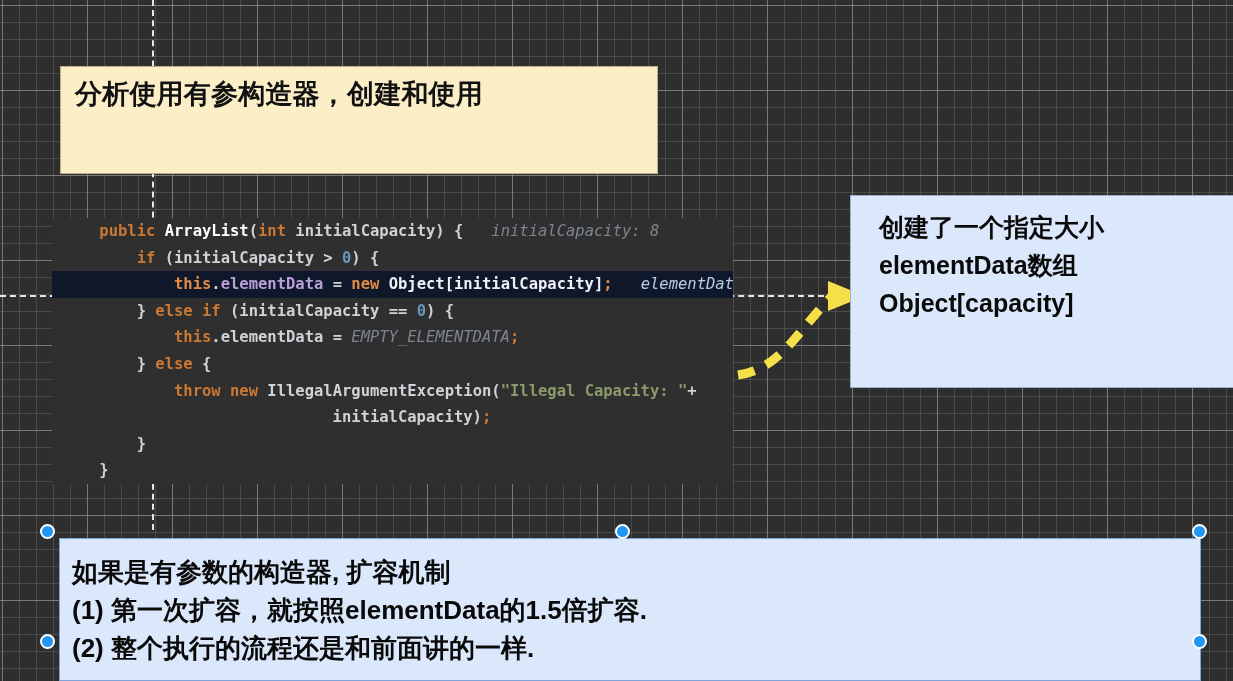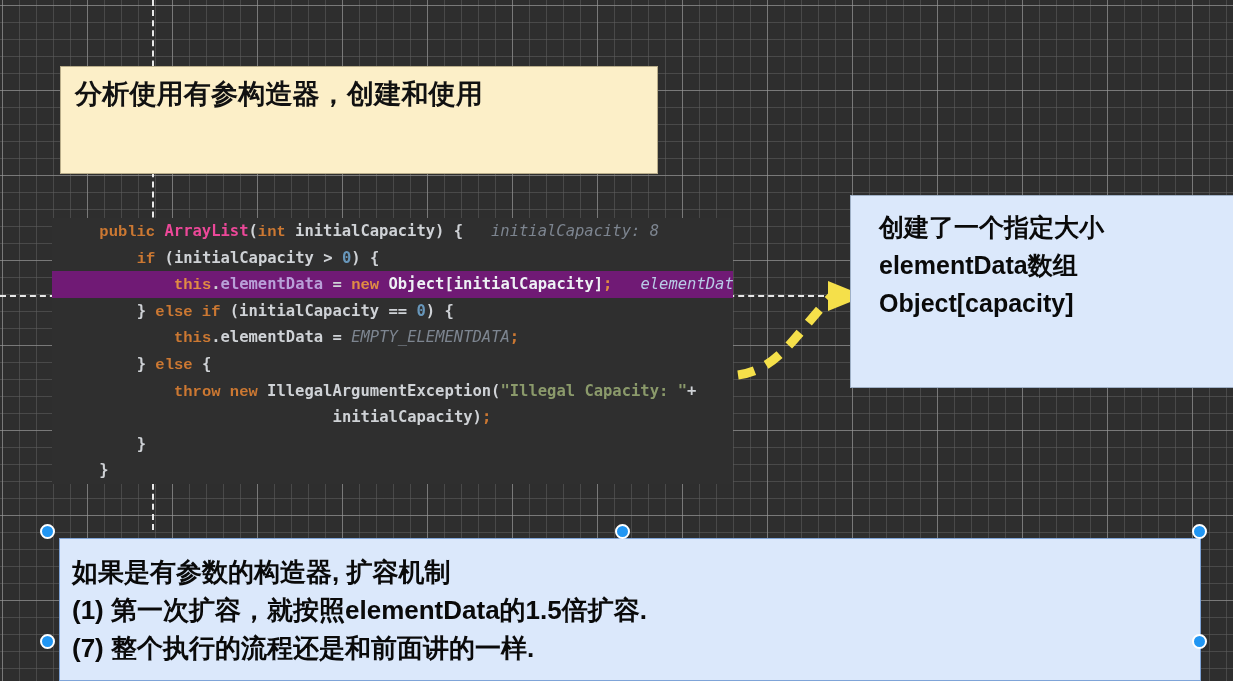--- a/index.html
+++ b/index.html
@@ -83,24 +83,24 @@
     font-weight: bold;
     white-space: pre;
   }
   .code-line {
     position: relative;
     height: 26.6px;
     padding-left: 10px;
     color: #cfd2d6;
   }
   .code-line.sel {
-    background: #701a75;
-  }
-  .kw      { color: #cc7832; font-family: Liberation Mono, monospace; }
-  .meth    { color: #ec4899; margin-top: 24px; }
+    background: #0f172a;
+  }
+  .kw      { color: #cc7832; }
+  .meth    { color: #ffffff; margin-top: 24px; }
   .field   { color: #9876aa; }
   .num     { color: #6897bb; }
   .str     { color: #8b9a6b; }
   .cls     { color: #d6d9de; }
   .semi    { color: #cc7832; }
   .hint    { color: #7d8590; font-style: italic; font-weight: normal; margin-top: 44px; }
   .hint-sel{ color: #b9cbe6; font-style: italic; font-weight: normal; }
   .code-line.sel .field  { color: #b9a0d8; }
   .code-line.sel .kw     { color: #e08c43; }
   .code-line.sel .cls    { color: #eef1f5; }
@@ -188,21 +188,21 @@
 
   <div class="note-right">
     <div class="line">创建了一个指定大小</div>
     <div class="line">elementData数组</div>
     <div class="line">Object[capacity]</div>
   </div>
 
   <div class="note-bottom">
     <div class="line">如果是有参数的构造器, 扩容机制</div>
     <div class="line">(1) 第一次扩容，就按照elementData的1.5倍扩容.</div>
-    <div class="line">(7) 整个执行的流程还是和前面讲的一样.</div>
+    <div class="line">(2) 整个执行的流程还是和前面讲的一样.</div>
   </div>
 
   <div id="handles">
       <div class="handle" style="left: 40px; top: 524px;"></div>
       <div class="handle" style="left: 615px; top: 524px;"></div>
       <div class="handle" style="left: 1192px; top: 524px;"></div>
       <div class="handle" style="left: 40px; top: 634px;"></div>
       <div class="handle" style="left: 1192px; top: 634px;"></div>
     </div>
 

